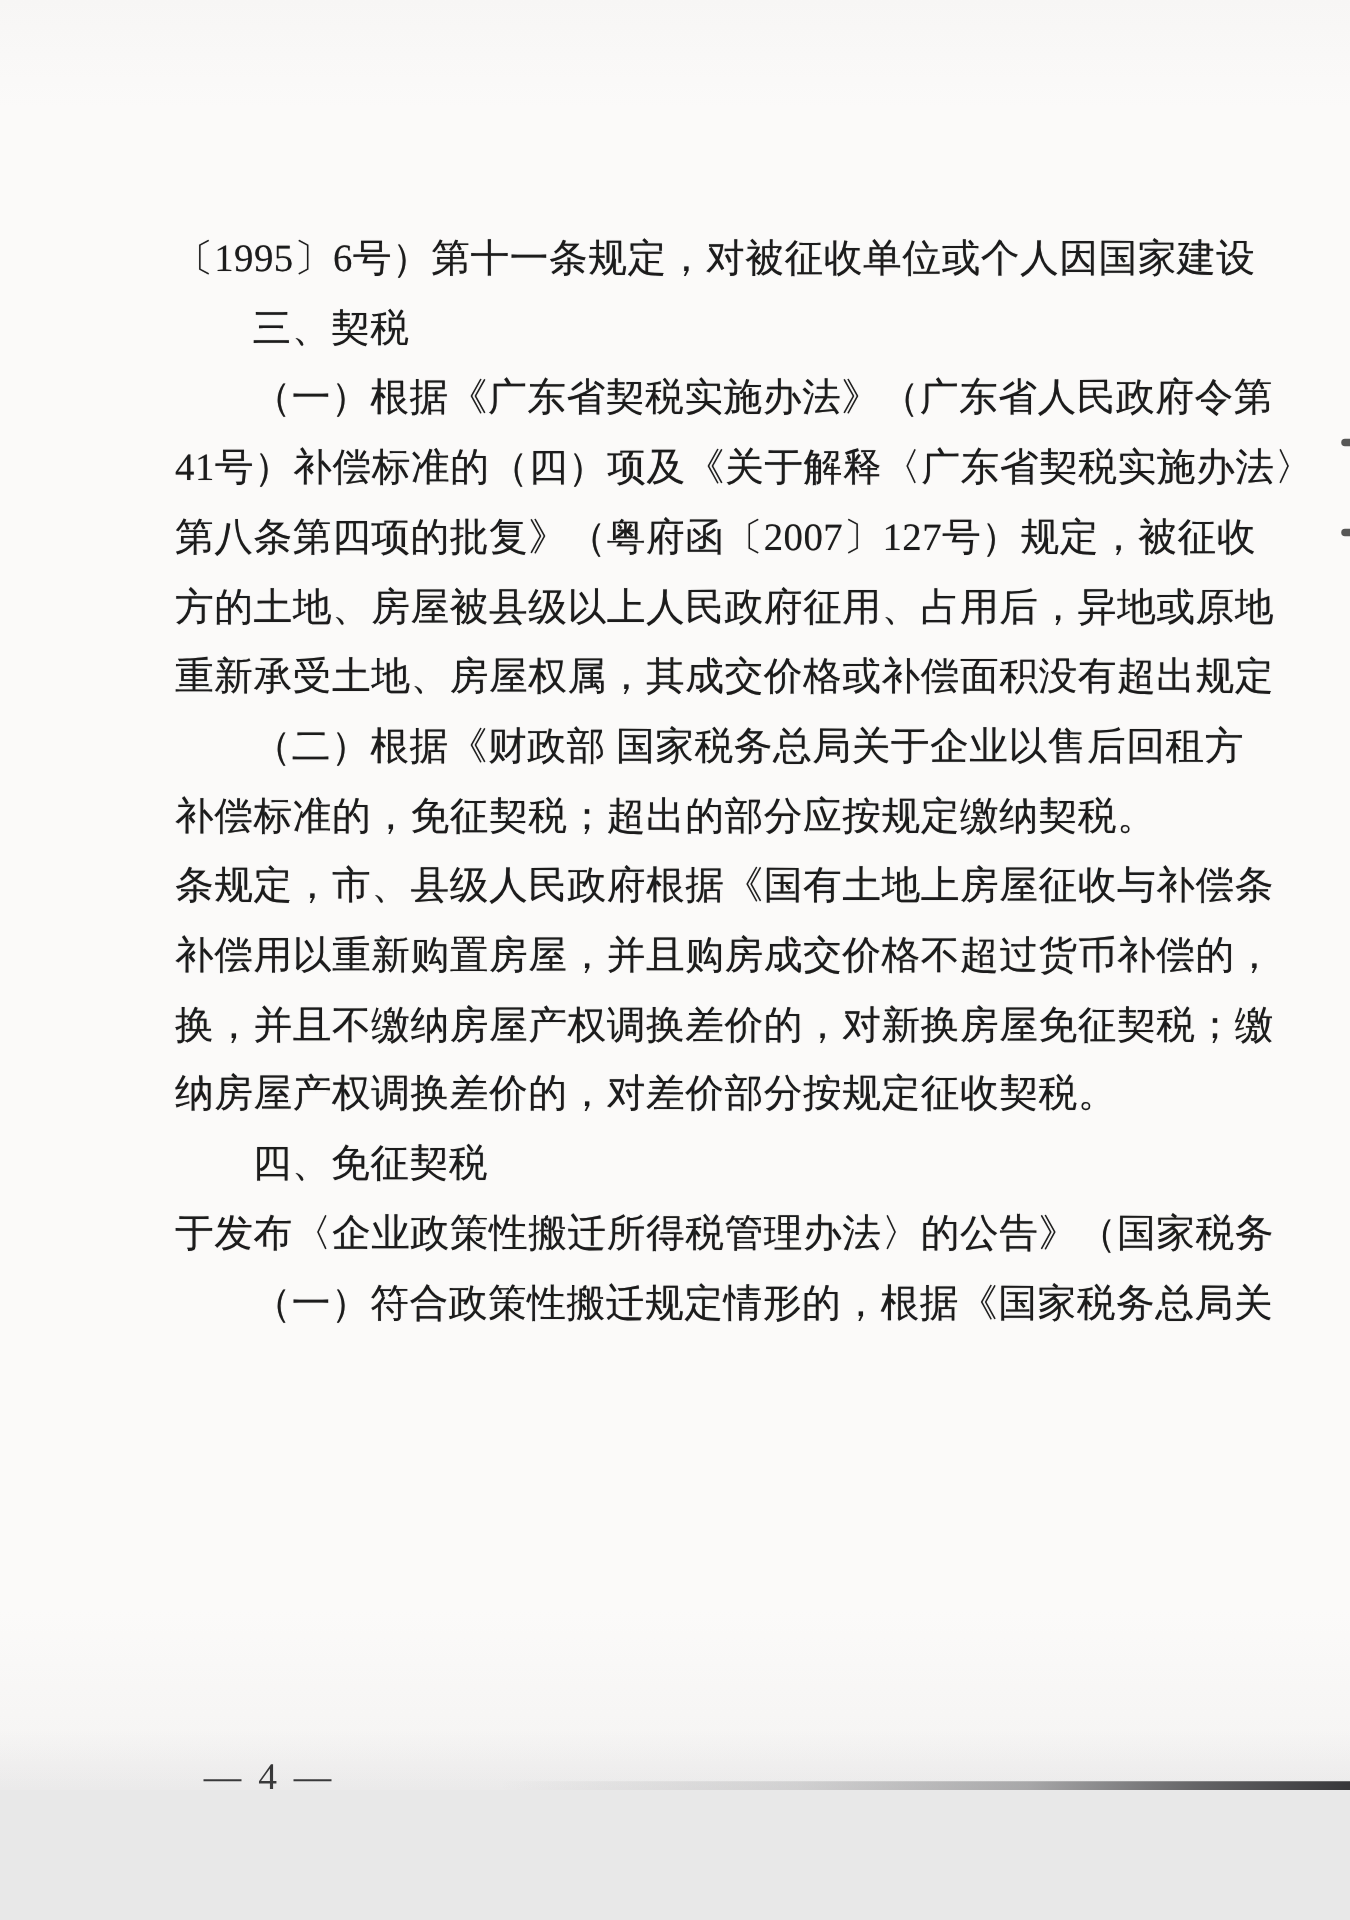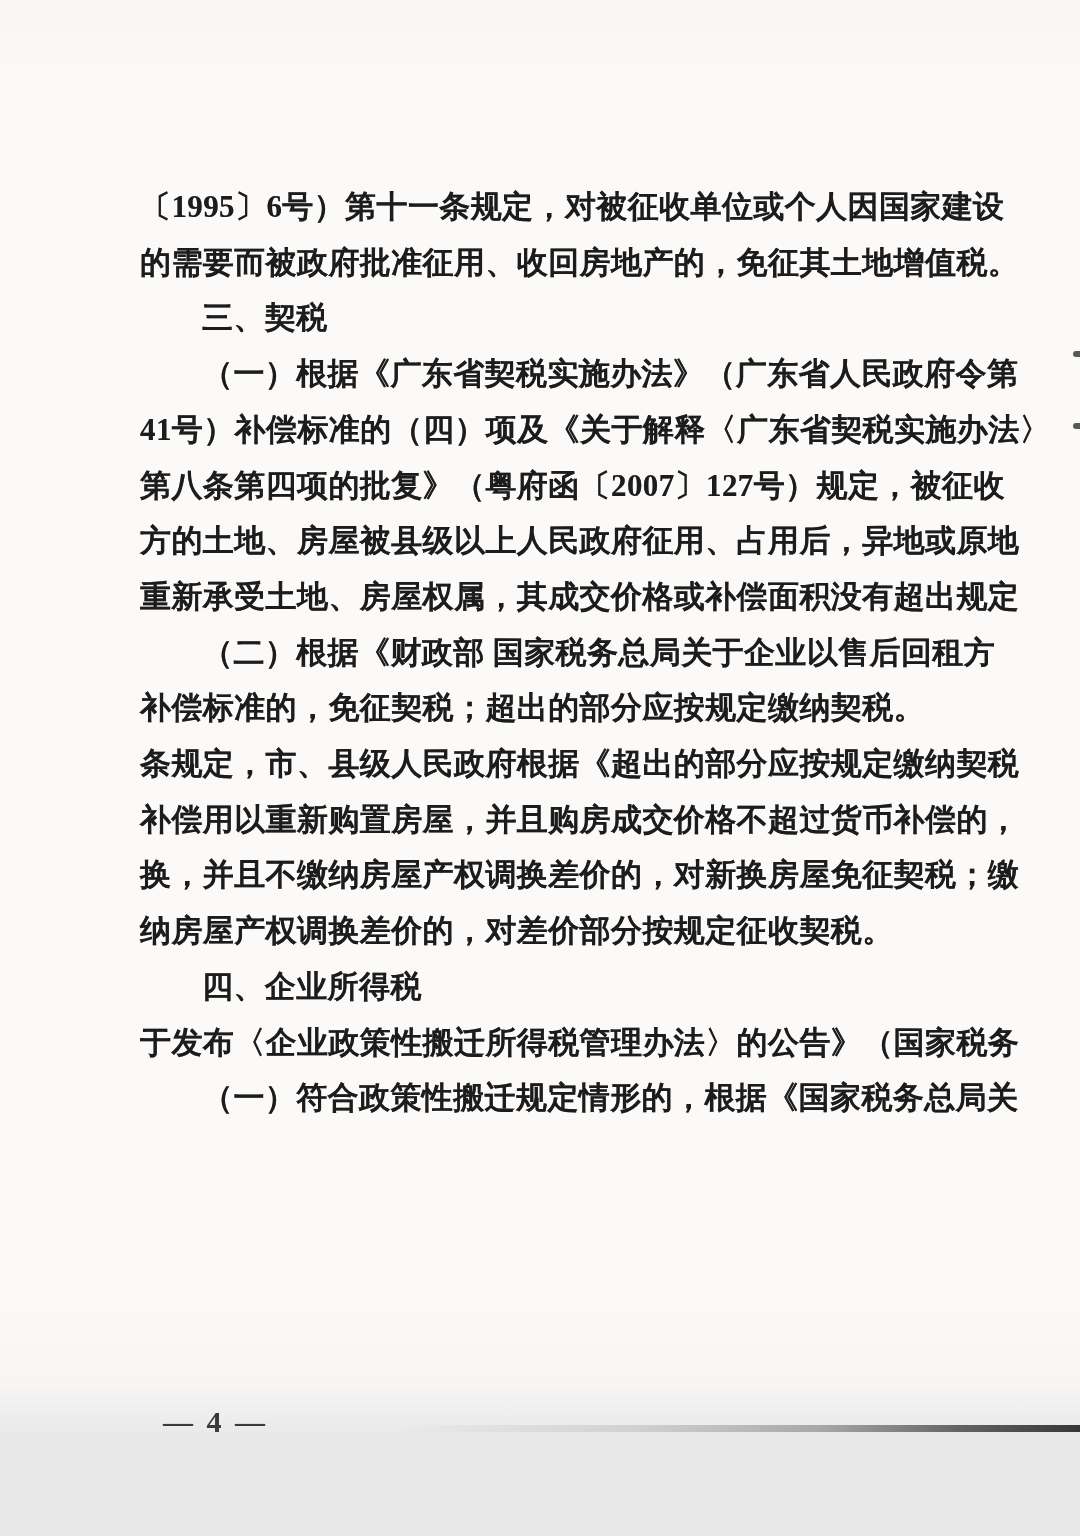--- a/index.html
+++ b/index.html
@@ -5,21 +5,20 @@
   html, body { margin: 0; padding: 0; background: #e8e8e8; }
   .page {
     position: relative;
     width: 1080px;
     height: 1432px;
     margin: 0 auto;
     background: linear-gradient(180deg, #f7f6f5 0%, #fbfaf9 6%, #fbfaf9 90%, #f4f3f2 100%);
     overflow: hidden;
     font-family: "Liberation Serif", "DejaVu Serif", serif;
     color: #1c1c1c;
-    font-weight: bold;
   }
   .text-block {
     position: absolute;
     left: 140px;
     top: 179px;
     width: 850px;
   }
   .line {
     font-size: 31px;
     line-height: 55.7px;
@@ -70,34 +69,33 @@
       rgba(35,35,38,0.9) 100%);
   }
 </style>
 </head>
 <body>
 
 <div class="page">
 
   <div class="text-block">
     <div class="line">〔1995〕6号）第十一条规定，对被征收单位或个人因国家建设</div>
-    <div class="line">的需要而被政府批准征用、收回房地产的，免征其土地增值税。</div>
     <div class="line indent">三、契税</div>
     <div class="line indent">（一）根据《广东省契税实施办法》（广东省人民政府令第</div>
     <div class="line">41号）补偿标准的（四）项及《关于解释〈广东省契税实施办法〉</div>
     <div class="line">第八条第四项的批复》（粤府函〔2007〕127号）规定，被征收</div>
     <div class="line">方的土地、房屋被县级以上人民政府征用、占用后，异地或原地</div>
     <div class="line">重新承受土地、房屋权属，其成交价格或补偿面积没有超出规定</div>
     <div class="line indent">（二）根据《财政部 国家税务总局关于企业以售后回租方</div>
     <div class="line">补偿标准的，免征契税；超出的部分应按规定缴纳契税。</div>
-    <div class="line">条规定，市、县级人民政府根据《超出的部分应按规定缴纳契税</div>
+    <div class="line">条规定，市、县级人民政府根据《国有土地上房屋征收与补偿条</div>
     <div class="line">补偿用以重新购置房屋，并且购房成交价格不超过货币补偿的，</div>
     <div class="line">换，并且不缴纳房屋产权调换差价的，对新换房屋免征契税；缴</div>
     <div class="line">纳房屋产权调换差价的，对差价部分按规定征收契税。</div>
-    <div class="line indent">四、企业所得税</div>
+    <div class="line indent">四、免征契税</div>
     <div class="line">于发布〈企业政策性搬迁所得税管理办法〉的公告》（国家税务</div>
     <div class="line indent">（一）符合政策性搬迁规定情形的，根据《国家税务总局关</div>
   </div>
 
   <div class="footer">— 4 —</div>
 
   <div class="edge-dot dot-1"></div>
   <div class="edge-dot dot-2"></div>
   <div class="bottom-tint"></div>
   <div class="bottom-smudge"></div>

